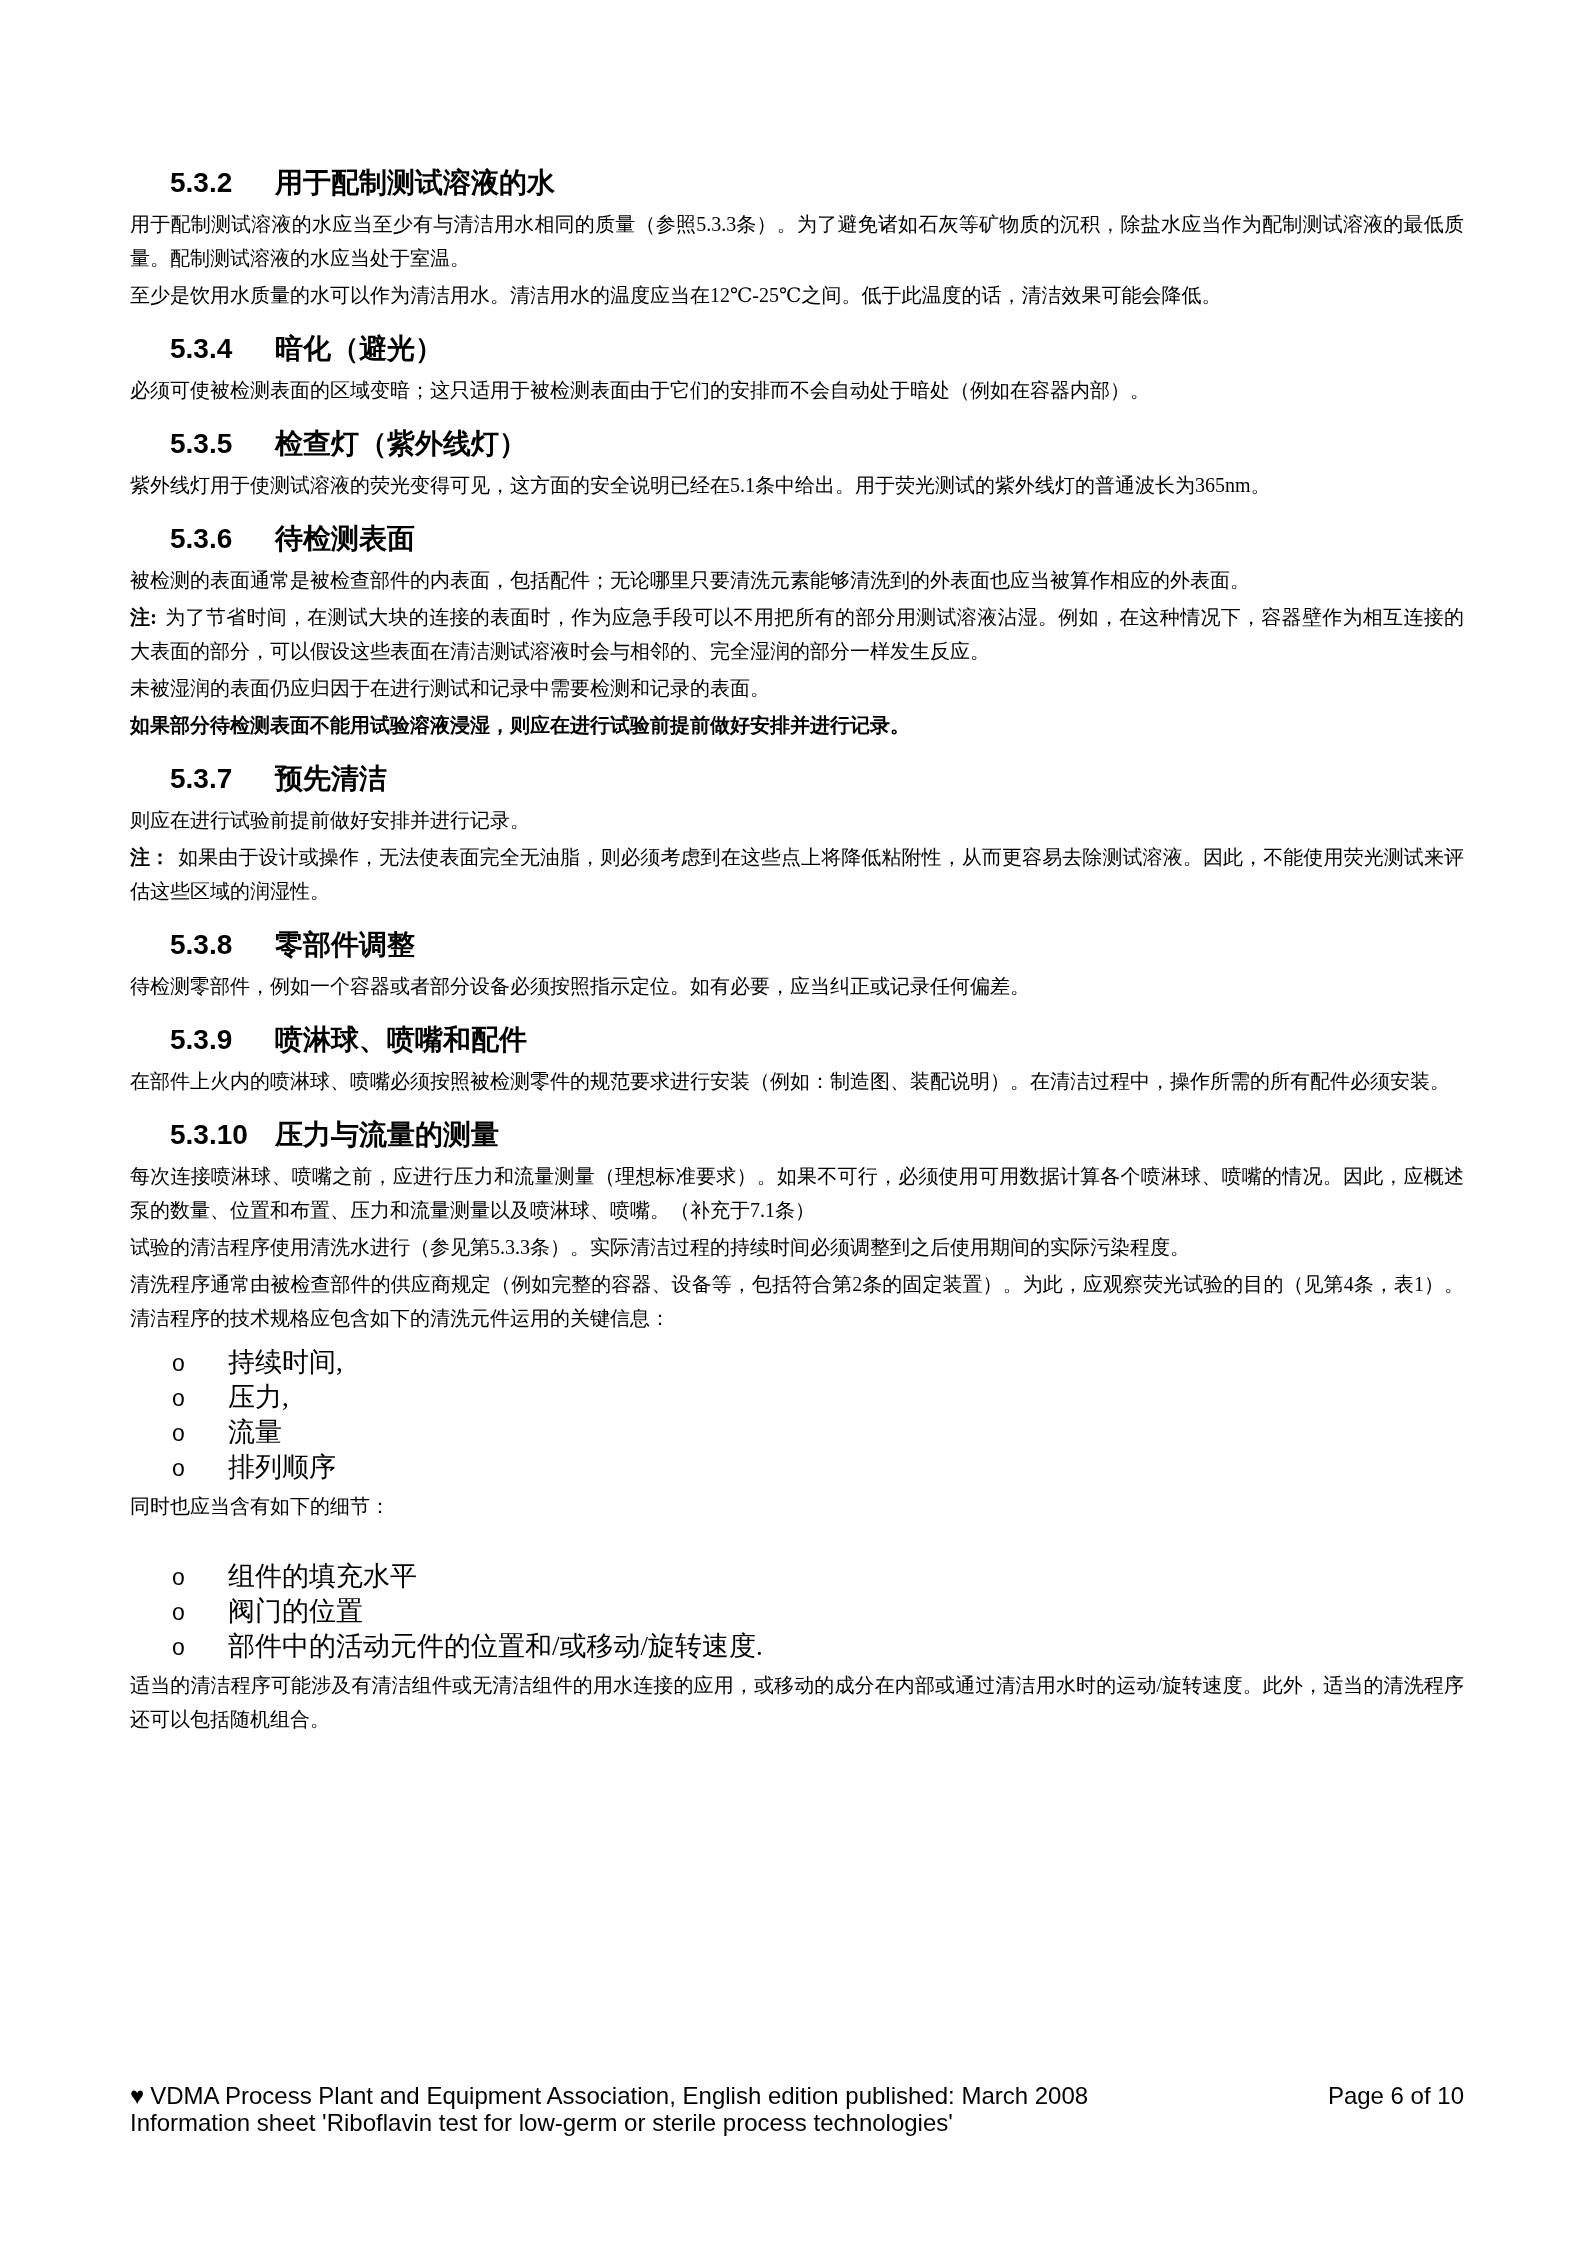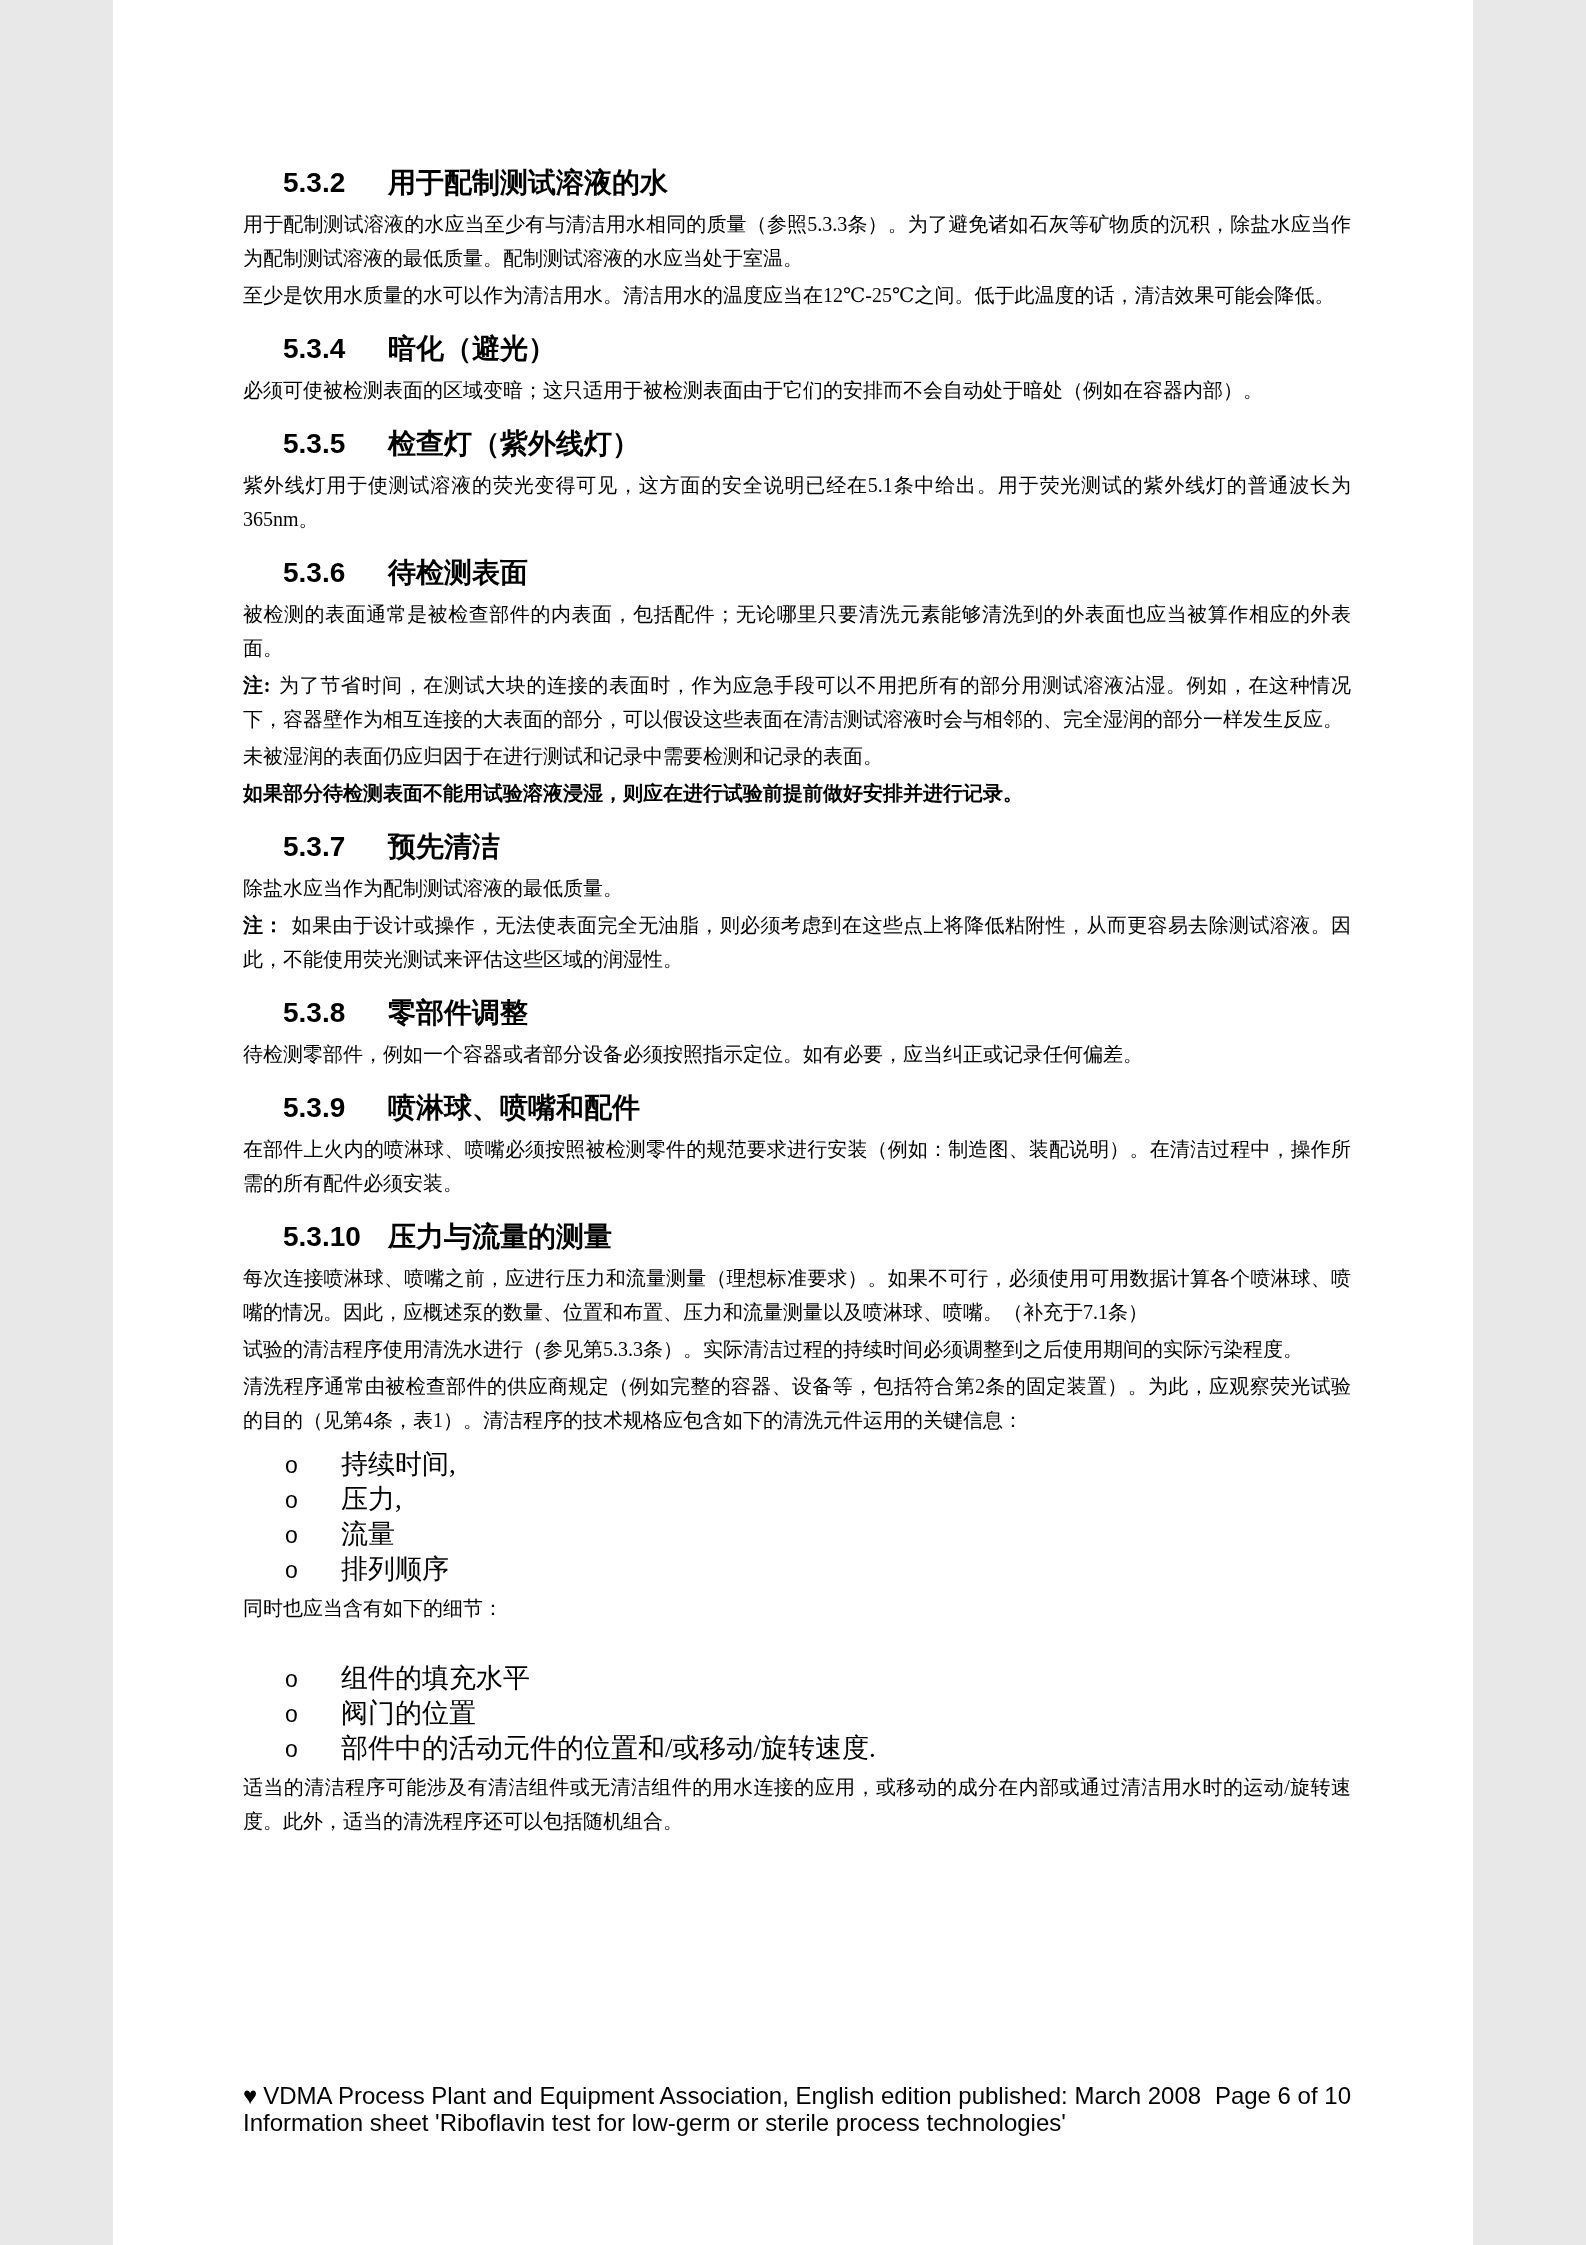--- a/index.html
+++ b/index.html
@@ -1,17 +1,17 @@
 <!DOCTYPE html>
 <html lang="zh"><head>
 <meta charset="utf-8">
 <style>
   html,body{margin:0;padding:0;background:#e8e8e8;}
   .page{
-    width:1360px;height:2245px;position:relative;margin:0 auto;
+    width:1586px;height:2245px;position:relative;margin:0 auto;
     background:#ffffff;color:#000;
     font-family:"Liberation Serif","DejaVu Serif",serif;
   }
   .content{position:absolute;left:130px;right:122px;top:146px;}
   h3.sec{
     font-size:28px;font-weight:bold;line-height:34px;
     margin:20px 0 7px 40px;
   }
   h3.sec .num{
     display:inline-block;min-width:98px;
@@ -80,21 +80,21 @@
     <p class="body">被检测的表面通常是被检查部件的内表面，包括配件；无论哪里只要清洗元素能够清洗到的外表面也应当被算作相应的外表面。</p>
     <p class="body"><span class="b">注:</span><span>为了节省时间，在测试大块的连接的表面时，作为应急手段可以不用把所有的部分用测试溶液沾湿。例如，在这种情况下，容器壁作为相互连接的大表面的部分，可以假设这些表面在清洁测试溶液时会与相邻的、完全湿润的部分一样发生反应。</span></p>
     <p class="body">未被湿润的表面仍应归因于在进行测试和记录中需要检测和记录的表面。</p>
 
     <p class="body strong mt-bold">如果部分待检测表面不能用试验溶液浸湿，则应在进行试验前提前做好安排并进行记录。</p>
 
     <h3 class="sec">
       <span class="num">5.3.7</span>
       <span class="ttl">预先清洁</span>
     </h3>
-    <p class="body">除盐水应当作为配制测试溶液的最低质量。</p>
+    <p class="body">则应在进行试验前提前做好安排并进行记录。</p>
     <p class="body mt-note"><span class="b">注：</span><span>如果由于设计或操作，无法使表面完全无油脂，则必须考虑到在这些点上将降低粘附性，从而更容易去除测试溶液。因此，不能使用荧光测试来评估这些区域的润湿性。</span></p>
 
     <h3 class="sec">
       <span class="num">5.3.8</span>
       <span class="ttl">零部件调整</span>
     </h3>
     <p class="body">待检测零部件，例如一个容器或者部分设备必须按照指示定位。如有必要，应当纠正或记录任何偏差。</p>
 
     <h3 class="sec">
       <span class="num">5.3.9</span>

